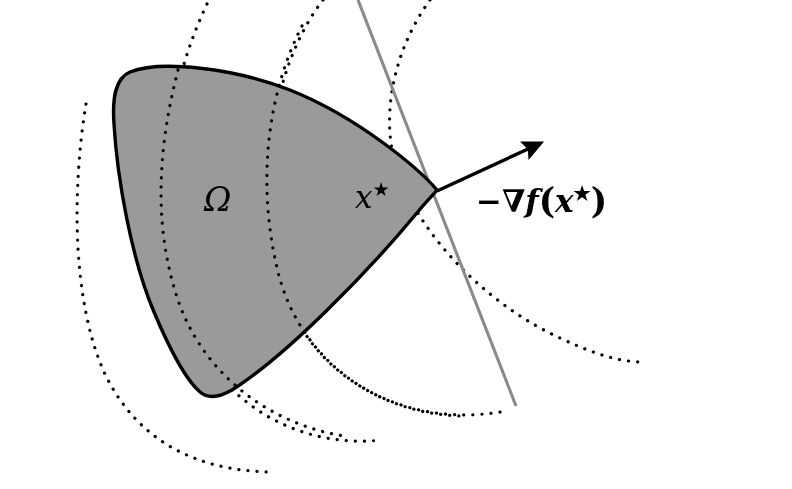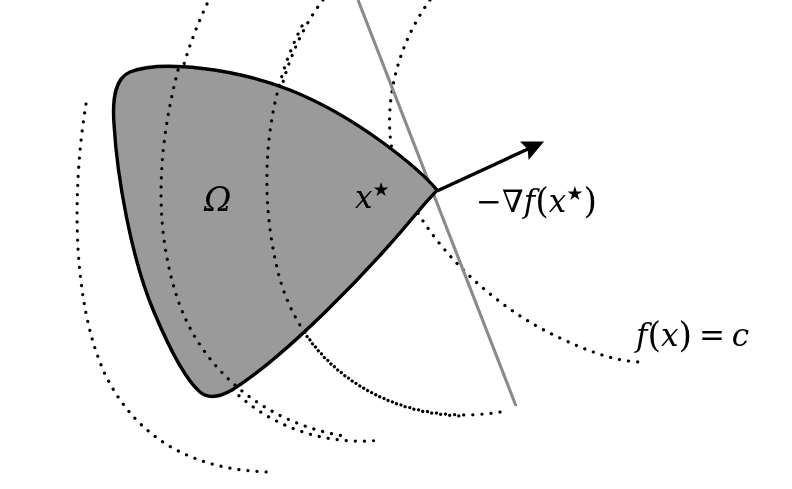--- a/index.html
+++ b/index.html
@@ -39,20 +39,21 @@
   }
   #label-xstar {
     left: 355px;
     top: 180px;
     font-size: 31px;
   }
   #label-gradient {
     left: 476px;
     top: 184px;
     font-size: 31px;
+    font-weight: bold;
   }
   #label-level {
     left: 636px;
     top: 318px;
     font-size: 31px;
   }
   .star-sup {
     font-style: normal;
     font-size: 0.62em;
     vertical-align: 0.62em;
@@ -115,17 +116,14 @@
   <div class="math-label" id="label-omega">Ω</div>
 
   <div class="math-label" id="label-xstar">
     <span>x</span><span class="star-sup">★</span>
   </div>
 
   <div class="math-label" id="label-gradient">
     <span class="op">−</span><span class="op">∇</span><span>f</span><span class="paren">(</span><span>x</span><span class="star-sup">★</span><span class="paren">)</span>
   </div>
 
-  <div class="math-label" id="label-level">
-    <span>f</span><span class="paren">(</span><span>x</span><span class="paren">)</span><span class="op" style="margin:0 0.22em">=</span><span>c</span>
-  </div>
 
 </div>
 
 </body></html>

